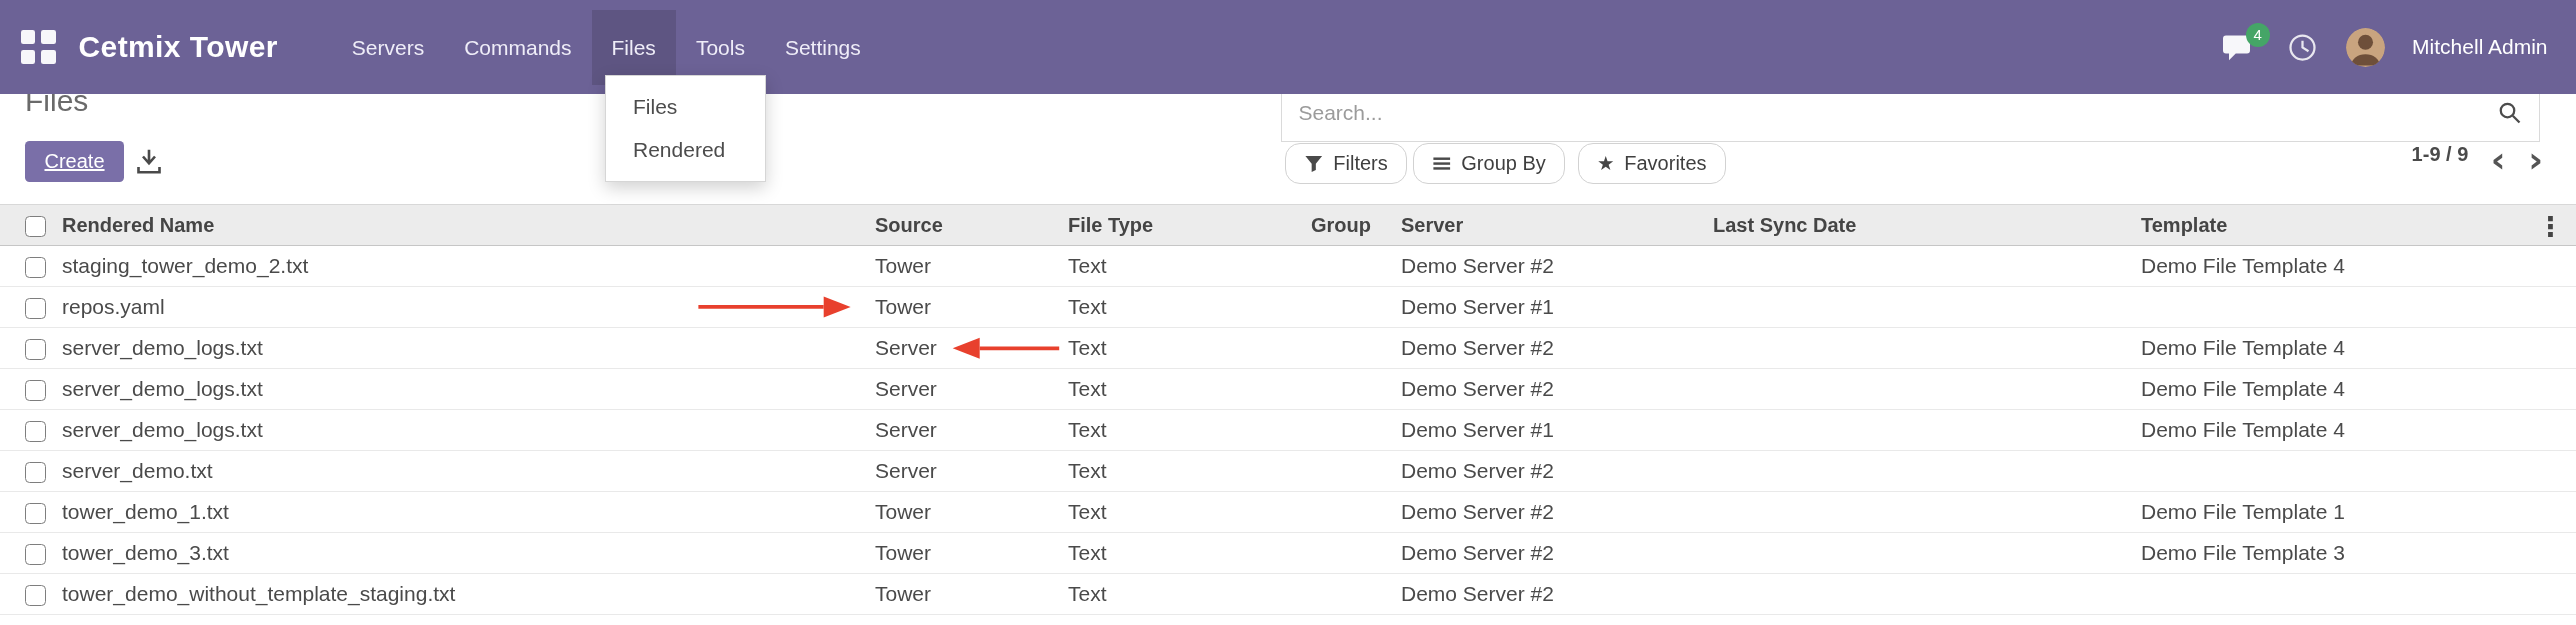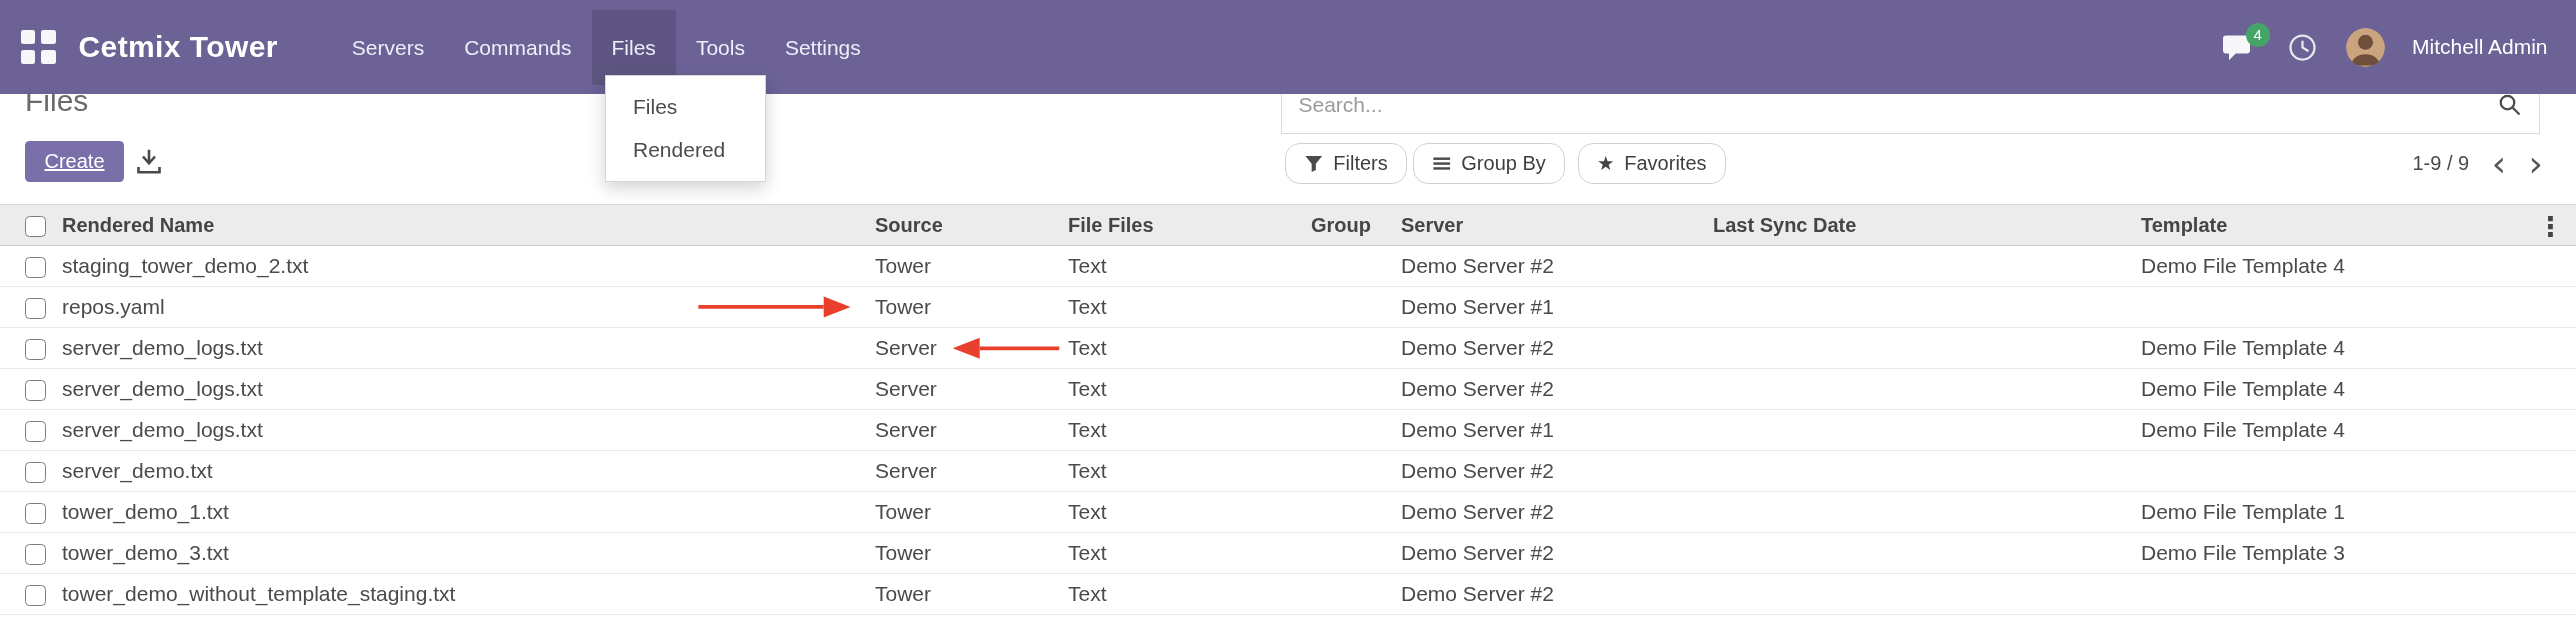--- a/index.html
+++ b/index.html
@@ -44,41 +44,41 @@
   .btn-export { position: absolute; left: 132px; top: 146px; width: 33px; height: 33px; cursor: pointer; background: none; border: none; }
 
   .dropdown {
     position: absolute; left: 605px; top: 75px; width: 161px; background: #fff;
     border: 0.8px solid #d6d6d6; box-shadow: 0 6px 16.5px rgba(0,0,0,0.18);
     padding: 9px 0; z-index: 40;
   }
   .dropdown-item { font-size: 21px; color: #4c4c4c; padding: 9.8px 0 9.8px 27px; cursor: pointer; white-space: nowrap; }
 
   .searchbox {
-    position: absolute; left: 1281px; top: 76px; width: 1259px; height: 58px;
+    position: absolute; left: 1281px; top: 84px; width: 1259px; height: 58px;
     border: 0.8px solid #dadada; background: #fff; display: flex; align-items: center;
   }
   .searchbox input {
     flex: 1; border: none; outline: none; font-size: 21px; padding-left: 16.5px;
     color: #333; background: transparent; font-family: inherit;
   }
   .searchbox input::placeholder { color: #9b9b9b; }
   .search-icon { margin-right: 16.5px; flex: none; cursor: pointer; }
 
   .cp-btn {
     position: absolute; top: 143px; height: 41px; display: inline-flex; align-items: center;
     gap: 9.8px; padding: 0 18px; background: #fff; border: 0.8px solid #d2d2d2; border-radius: 15px;
     font-size: 20px; color: #3f3f3f; cursor: pointer; font-family: inherit; white-space: nowrap;
   }
   #btn-filters   { left: 1285px; }
   #btn-groupby   { left: 1413px; }
   #btn-favorites { left: 1578px; }
   .star-glyph { font-size: 19.5px; color: #454545; line-height: 1; }
 
-  .pager { position: absolute; top: 143px; right: 33px; height: 41px; display: flex; align-items: center; gap: 22.5px; }
+  .pager { position: absolute; top: 143px; right: 33px; height: 41px; display: flex; align-items: flex-start; gap: 22.5px; font-weight: bold; }
   .pager-text { font-size: 20px; color: #4a4a4a; white-space: nowrap; }
   .pager-arrow { font-size: 36px; color: #555; cursor: pointer; line-height: 33px; font-family: "DejaVu Sans", sans-serif; }
 
   
   .list { position: absolute; top: 204px; left: 0; width: 2576px; border-collapse: collapse; table-layout: fixed; }
   .list th {
     height: 41px; background: #ececec; font-size: 20px; font-weight: bold; color: #454545;
     text-align: left; border-top: 0.8px solid #d8d8d8; border-bottom: 0.8px solid #c6c6c6;
     padding: 0; white-space: nowrap; cursor: pointer;
   }
@@ -203,21 +203,21 @@
       <col style="width:428px">
       <col style="width:435px">
   </colgroup>
   <thead>
     <tr>
       <th class="cb-cell">
         <span class="cb"></span>
       </th>
     <th>Rendered Name</th>
         <th>Source</th>
-        <th>File Files</th>
+        <th>File Type</th>
         <th>Group</th>
         <th>Server</th>
         <th>Last Sync Date</th>
         <th>Template</th>
       </tr>
   </thead>
   <tbody>
       <tr>
         <td class="cb-cell"><span class="cb"></span></td>
         <td>staging_tower_demo_2.txt</td>

